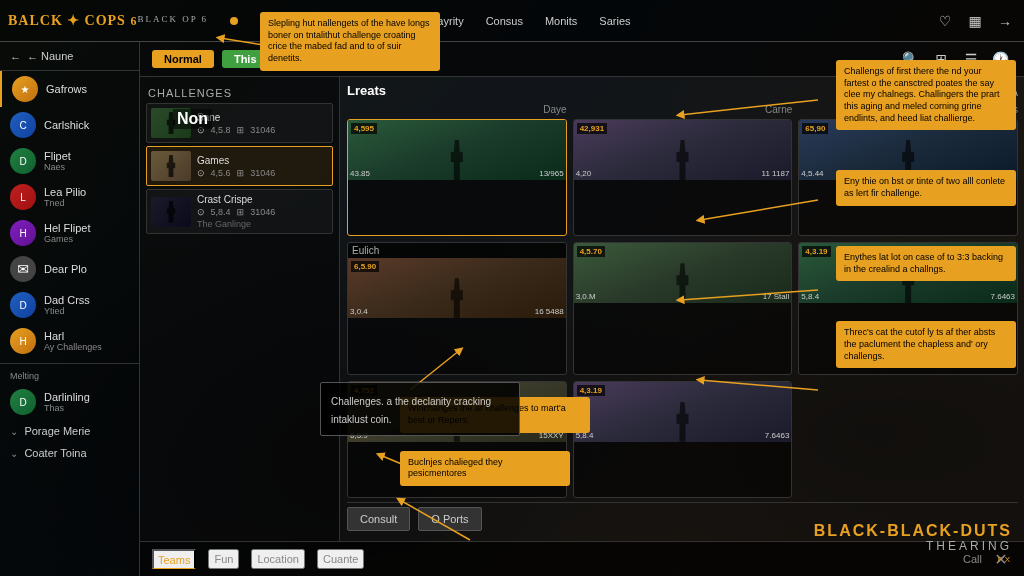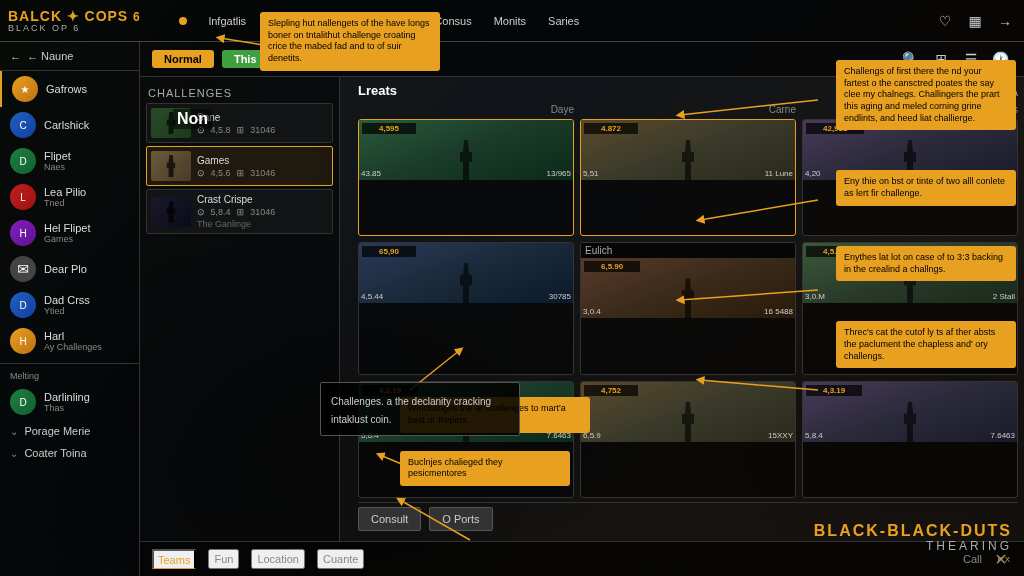--- a/index.html
+++ b/index.html
@@ -45,22 +45,23 @@
       align-items: center;
       background: rgba(0,0,0,0.85);
       height: 42px;
       padding: 0 8px;
       gap: 8px;
       border-bottom: 1px solid #444;
     }
 
     .logo {
       display: flex;
-      flex-direction: column;
-      margin-right: 26px;
+      flex-direction: row;
+      margin-right: 10px;
+      font-family: Liberation Serif, serif;
     }
     .logo-main {
       font-size: 14px;
       font-weight: 900;
       color: #fff;
       letter-spacing: 1px;
       text-transform: uppercase;
       line-height: 1;
     }
     .logo-main span { color: #e8a020; }
@@ -235,21 +236,21 @@
     .filter-icons {
       display: flex;
       gap: 8px;
       align-items: center;
     }
 
     
     .challenges-area {
       flex: 1;
       display: flex;
-      gap: 12px;
+      gap: 1px;
       overflow: hidden;
     }
 
     .challenges-list {
       width: 200px;
       background: rgba(0,0,0,0.5);
       border-right: 1px solid #333;
       overflow-y: auto;
       padding: 6px;
     }
@@ -531,21 +532,21 @@
     }
 
     
     .thumb-price {
       position: absolute;
       top: 3px;
       left: 3px;
       background: rgba(0,0,0,0.7);
       color: #e8a020;
       font-size: 8px;
-      padding: 1px 17px;
+      padding: 1px 3px;
       font-weight: bold;
     }
 
     .thumb-stats {
       position: absolute;
       bottom: 2px;
       left: 2px;
       right: 2px;
       display: flex;
       justify-content: space-between;
@@ -823,29 +824,20 @@
             <div class="treat-card highlighted">
               <div class="treat-thumb map1">
                 <div class="thumb-price">4,595</div>
                 <div class="thumb-stats">
                   <span>43.85</span>
                   <span>13/965</span>
                 </div>
               </div>
             </div>
 
-            <div class="treat-card highlighted">
-              <div class="treat-thumb map2">
-                <div class="thumb-price">4.872</div>
-                <div class="thumb-stats">
-                  <span>5,51</span>
-                  <span>11 Lune</span>
-                </div>
-              </div>
-            </div>
 
             <div class="treat-card">
               <div class="treat-thumb map3">
                 <div class="thumb-price">42,931</div>
                 <div class="thumb-stats">
                   <span>4,20</span>
                   <span>11 1187</span>
                 </div>
               </div>
             </div>
@@ -869,21 +861,21 @@
                   <span>16 5488</span>
                 </div>
               </div>
             </div>
 
             <div class="treat-card">
               <div class="treat-thumb map6">
                 <div class="thumb-price">4,5.70</div>
                 <div class="thumb-stats">
                   <span>3,0.M</span>
-                  <span>2 Stall</span>
+                  <span>17 Stall</span>
                 </div>
               </div>
             </div>
 
             <div class="treat-card">
               <div class="treat-thumb map1">
                 <div class="thumb-price">4,3.19</div>
                 <div class="thumb-stats">
                   <span>5,8.4</span>
                   <span>7.6463</span>

